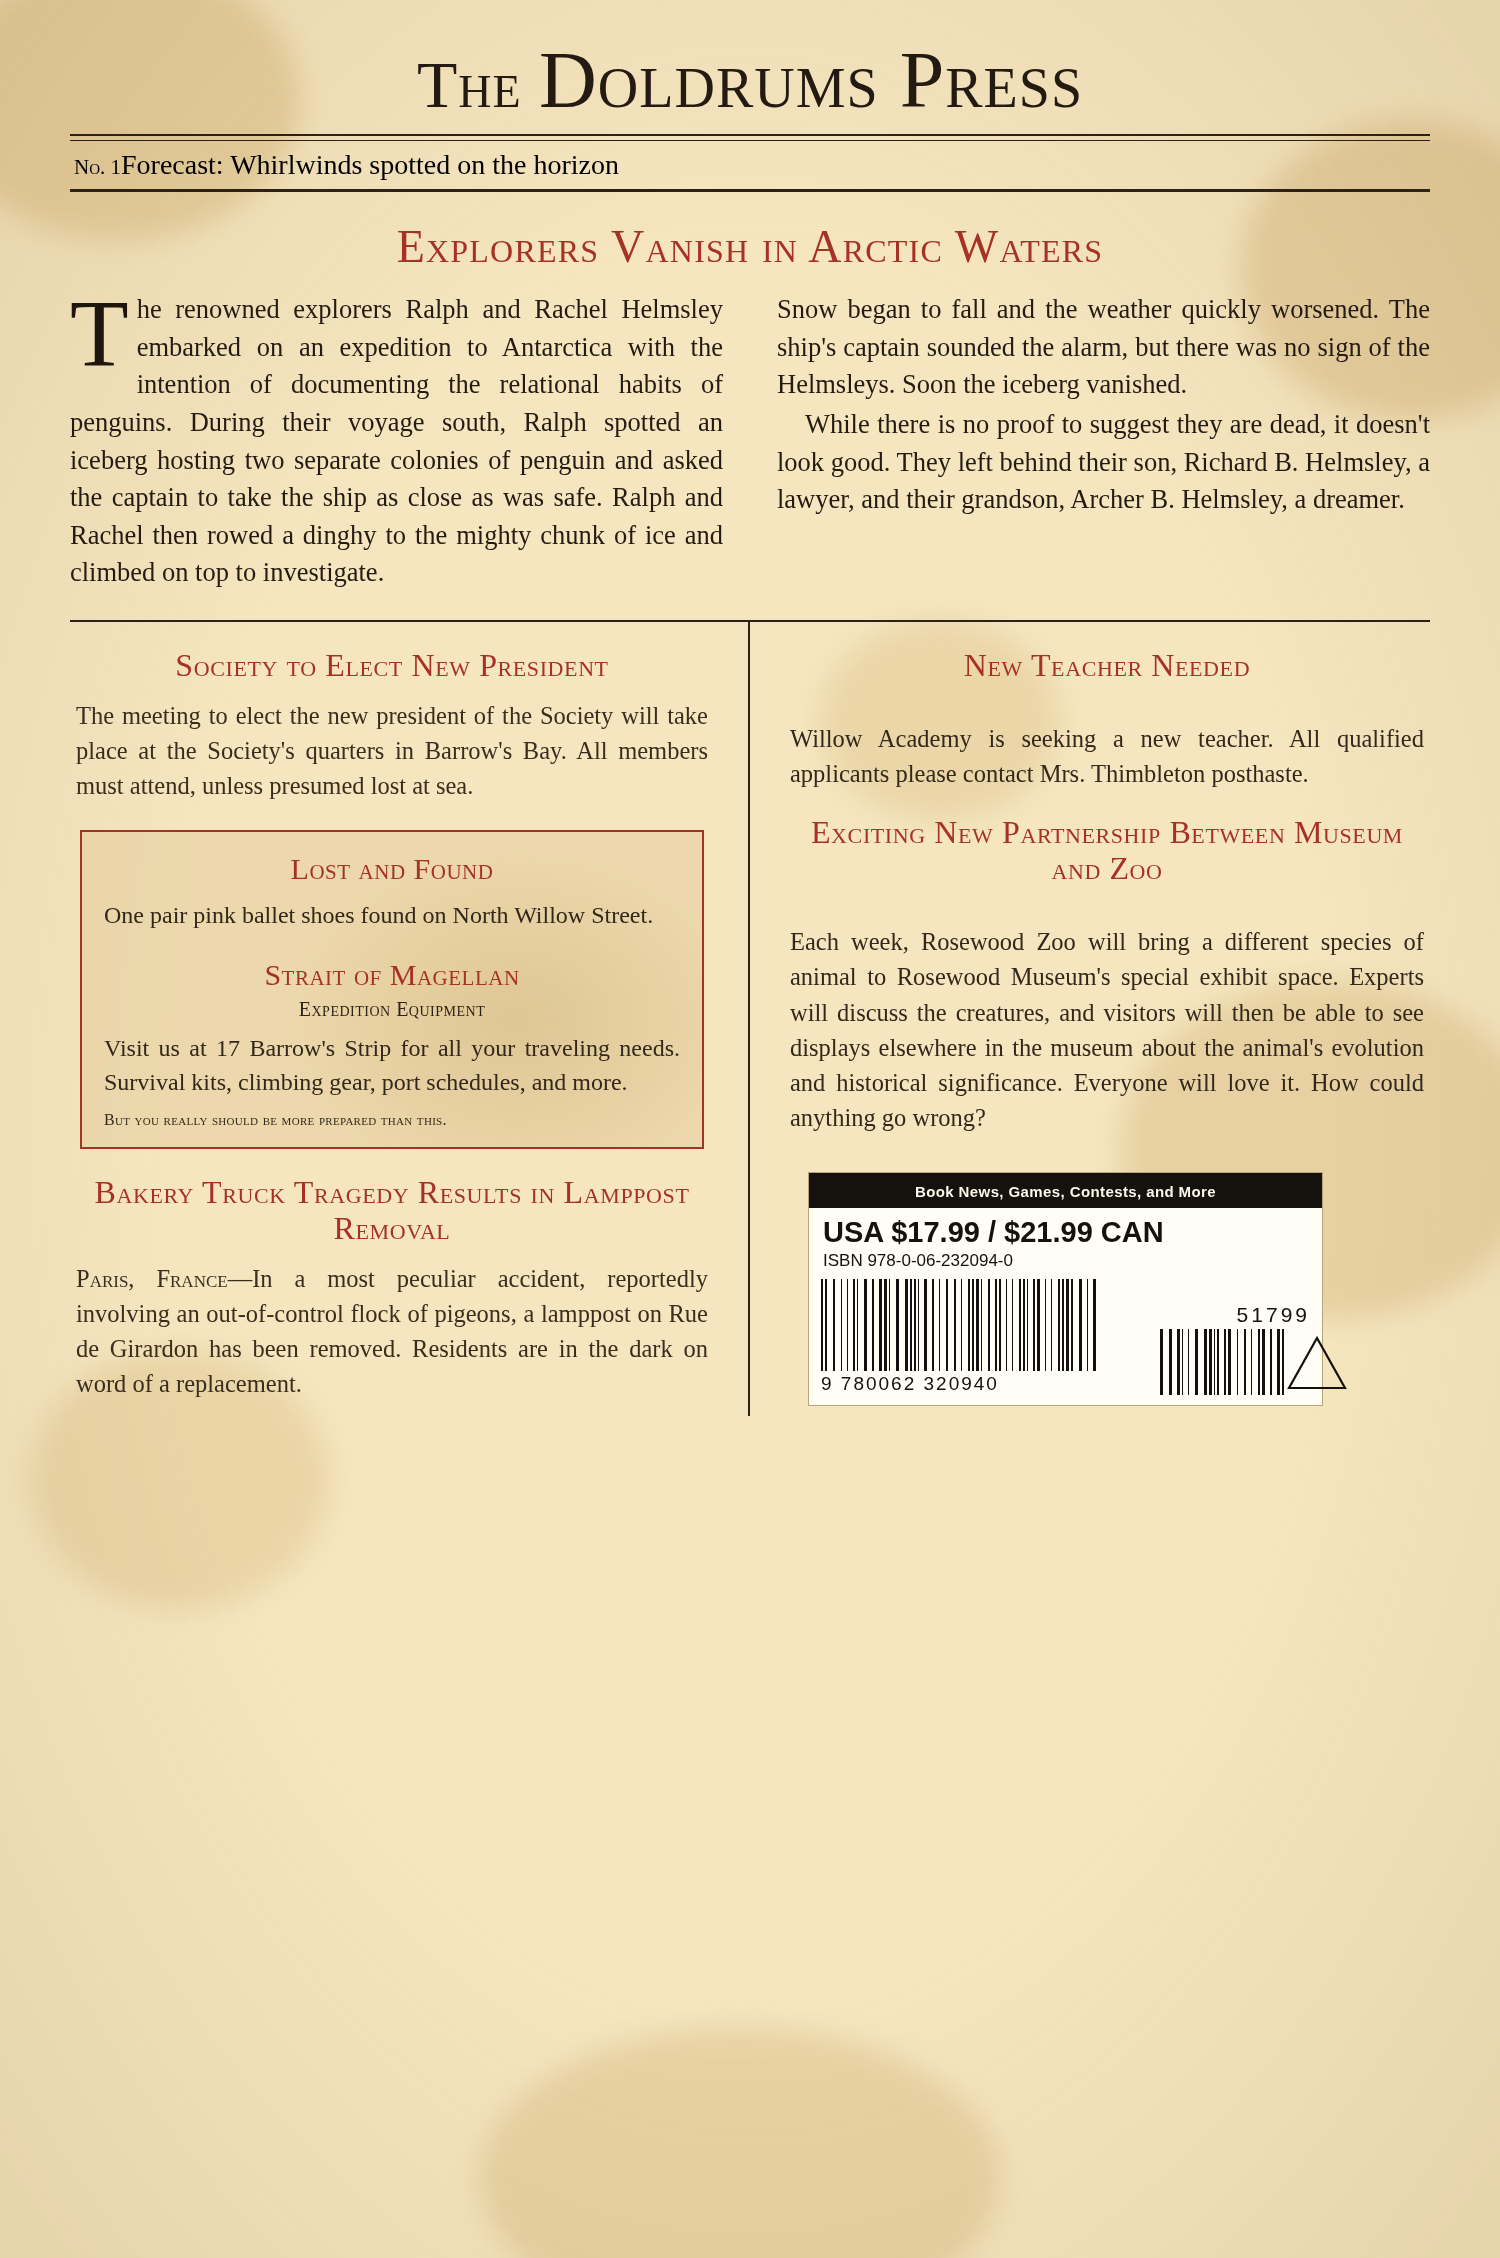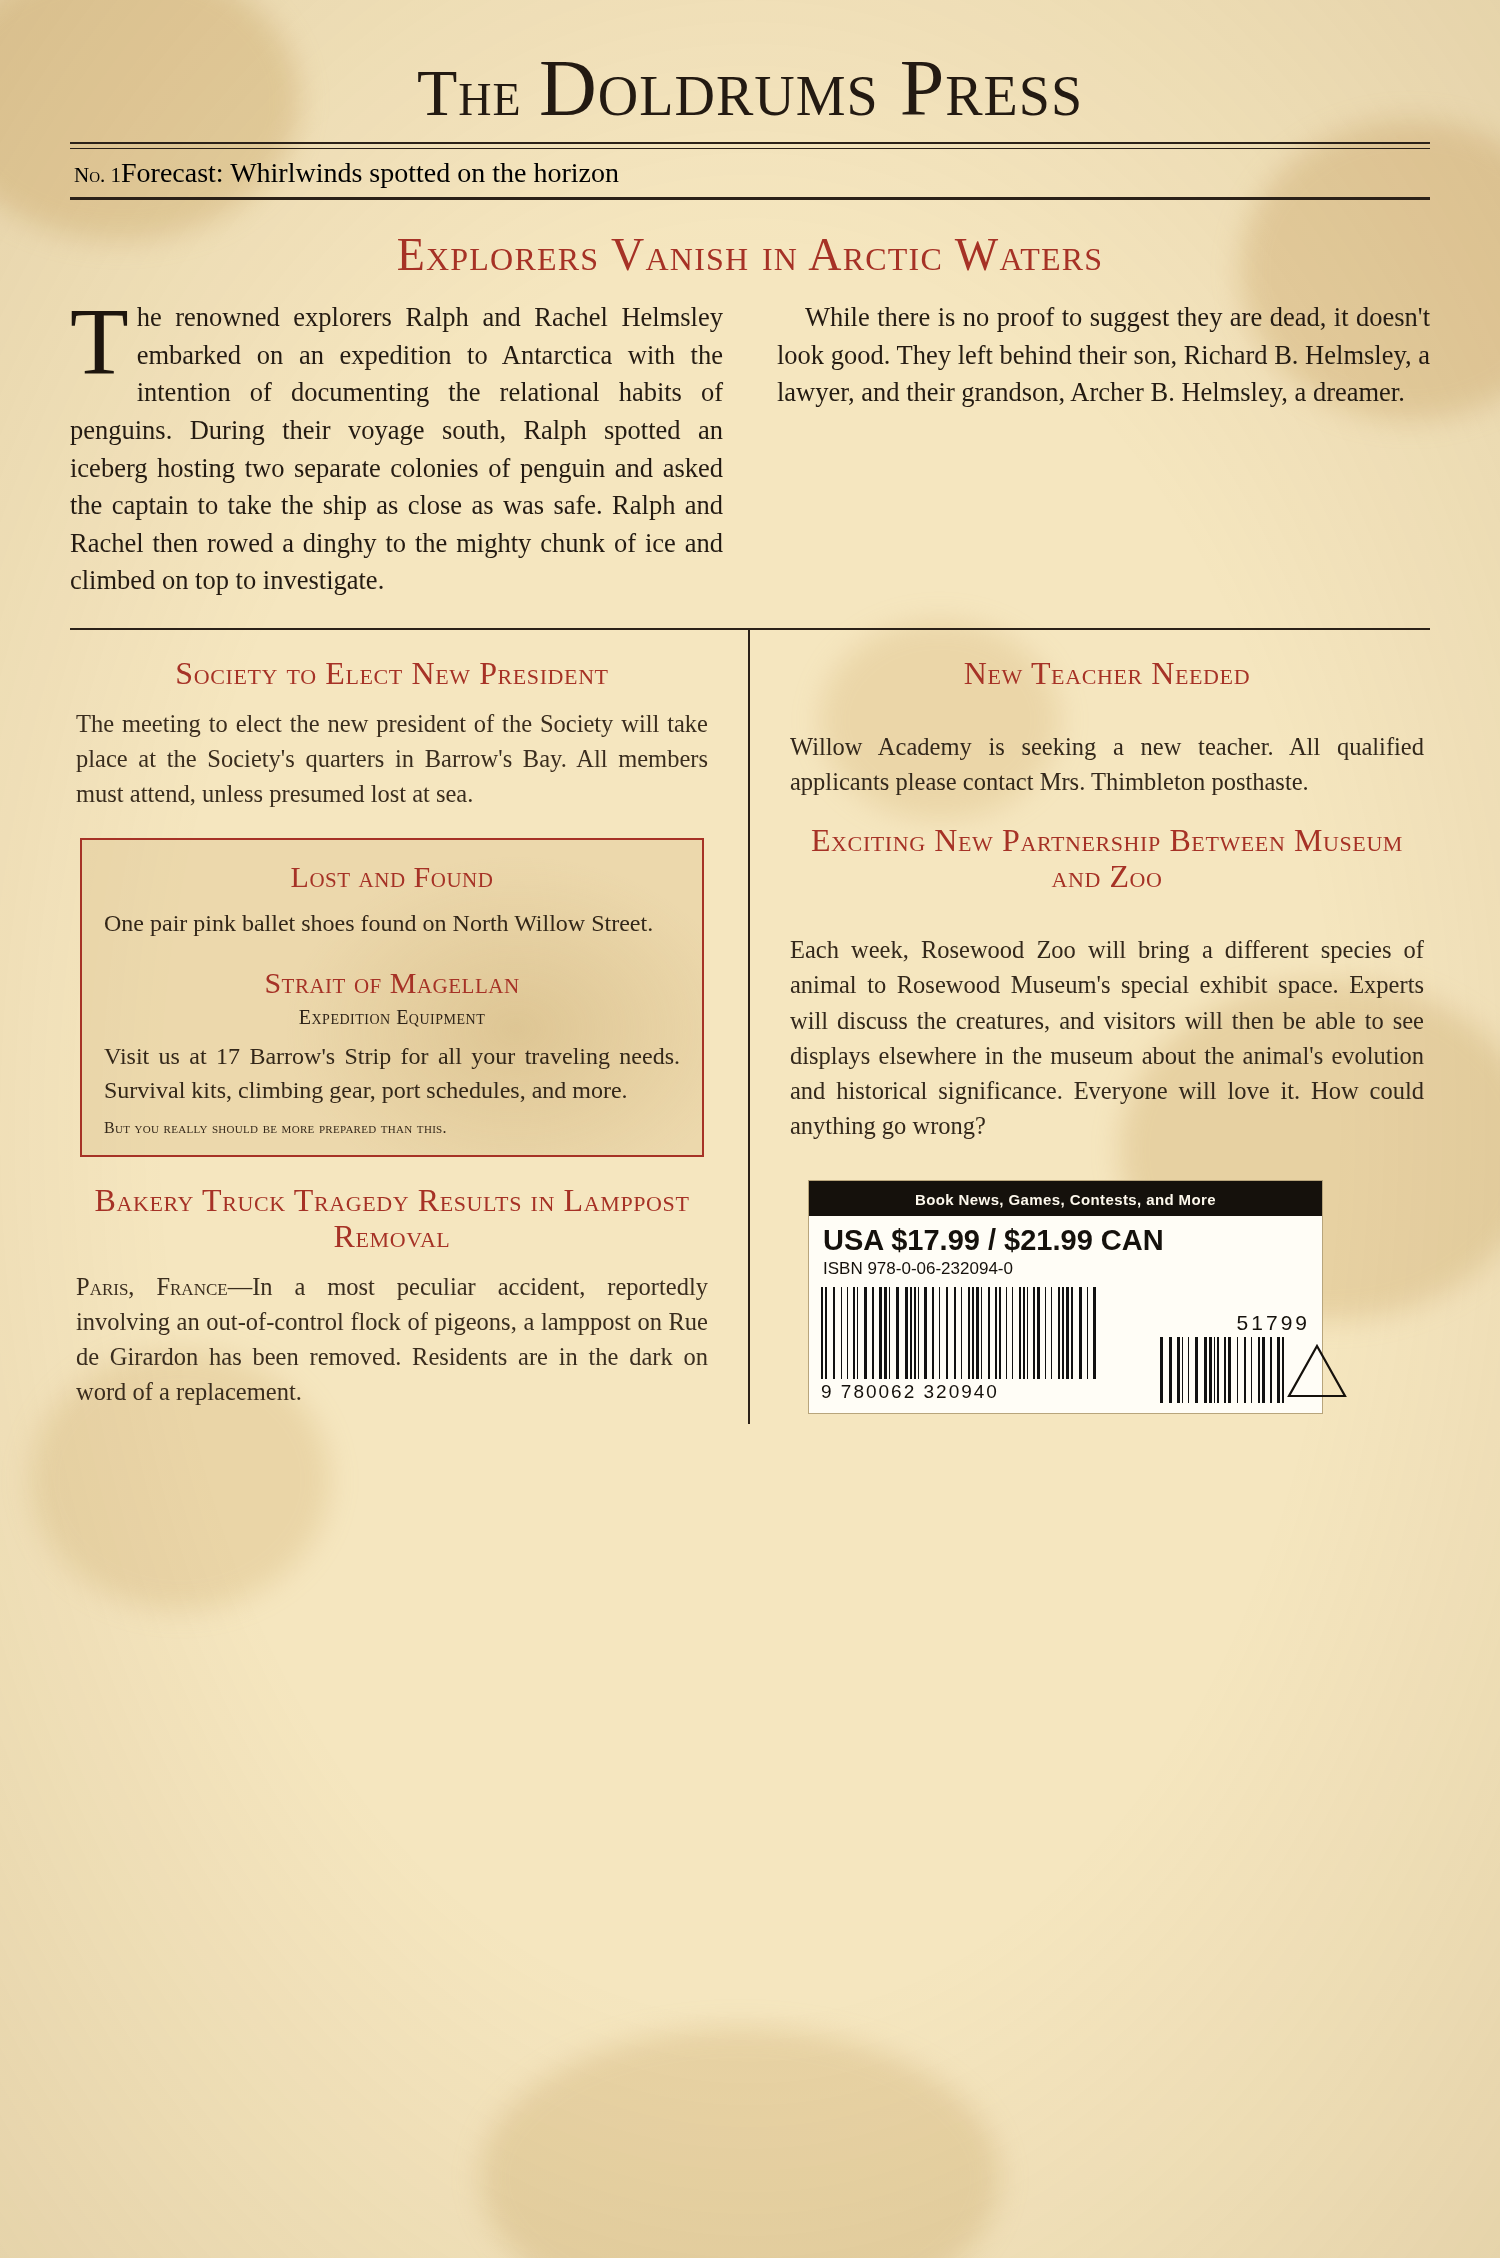--- a/index.html
+++ b/index.html
@@ -45,21 +45,21 @@
     position: absolute;
     border-radius: 50%;
     pointer-events: none;
     mix-blend-mode: multiply;
     filter: blur(14px);
   }
 
   .content {
     position: relative;
     z-index: 3;
-    padding: 40px 70px 0 70px;
+    padding: 32px 70px 0 70px;
     box-sizing: border-box;
     height: 100%;
   }
 
   
   .masthead {
     text-align: center;
   }
   .masthead-title {
     font-family: "Liberation Serif", serif;
@@ -310,20 +310,21 @@
       <div class="rule-thick"></div>
     </div>
 
     <h1 class="headline">Explorers Vanish in Arctic Waters</h1>
 
     <div class="lead">
       <div class="col">
         <p class="dropcap">The renowned explorers Ralph and Rachel Helmsley embarked on an expedition to Antarctica with the intention of documenting the relational habits of penguins. During their voyage south, Ralph spotted an iceberg hosting two separate colonies of penguin and asked the captain to take the ship as close as was safe. Ralph and Rachel then rowed a dinghy to the mighty chunk of ice and climbed on top to investigate.</p>
       </div>
       <div class="col">
+        <p>Snow began to fall and the weather quickly worsened. The ship's captain sounded the alarm, but there was no sign of the Helmsleys. Soon the iceberg vanished.</p>
         <p class="indent">While there is no proof to suggest they are dead, it doesn't look good. They left behind their son, Richard B. Helmsley, a lawyer, and their grandson, Archer B. Helmsley, a dreamer.</p>
       </div>
     </div>
 
     <div class="rule-sep"></div>
 
     <div class="lower">
 
       <div class="lower-col lower-left">
 

